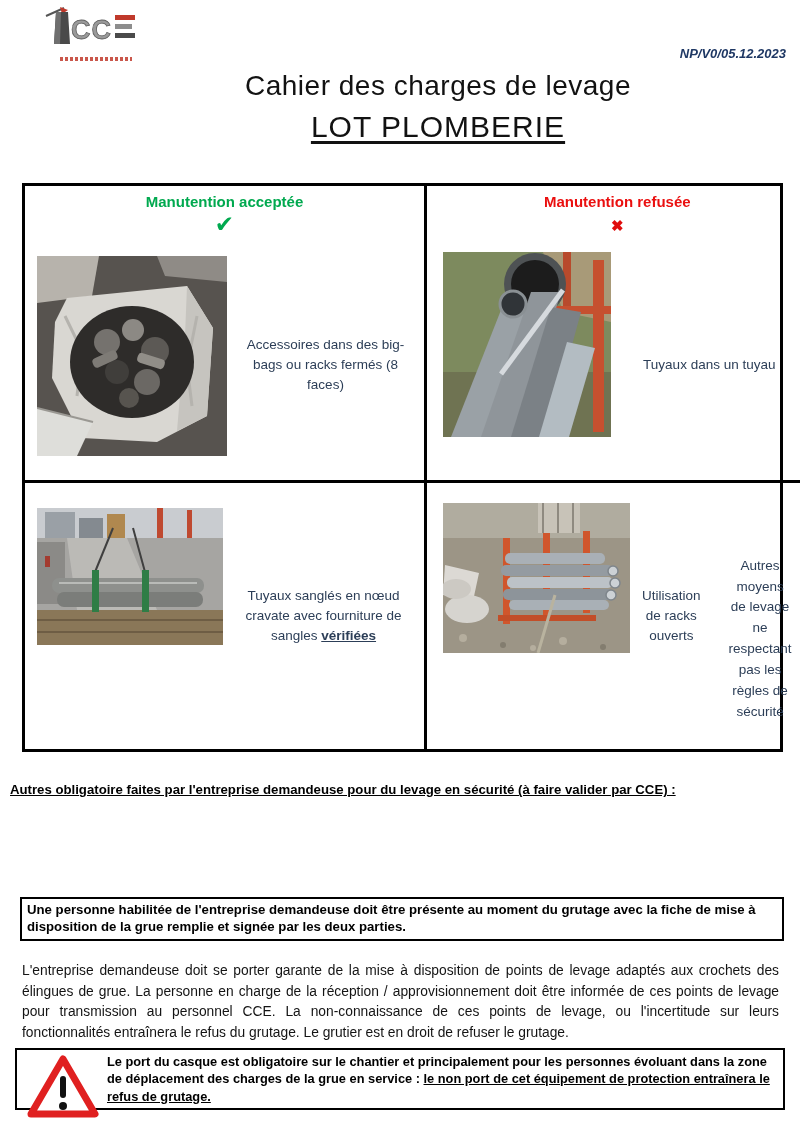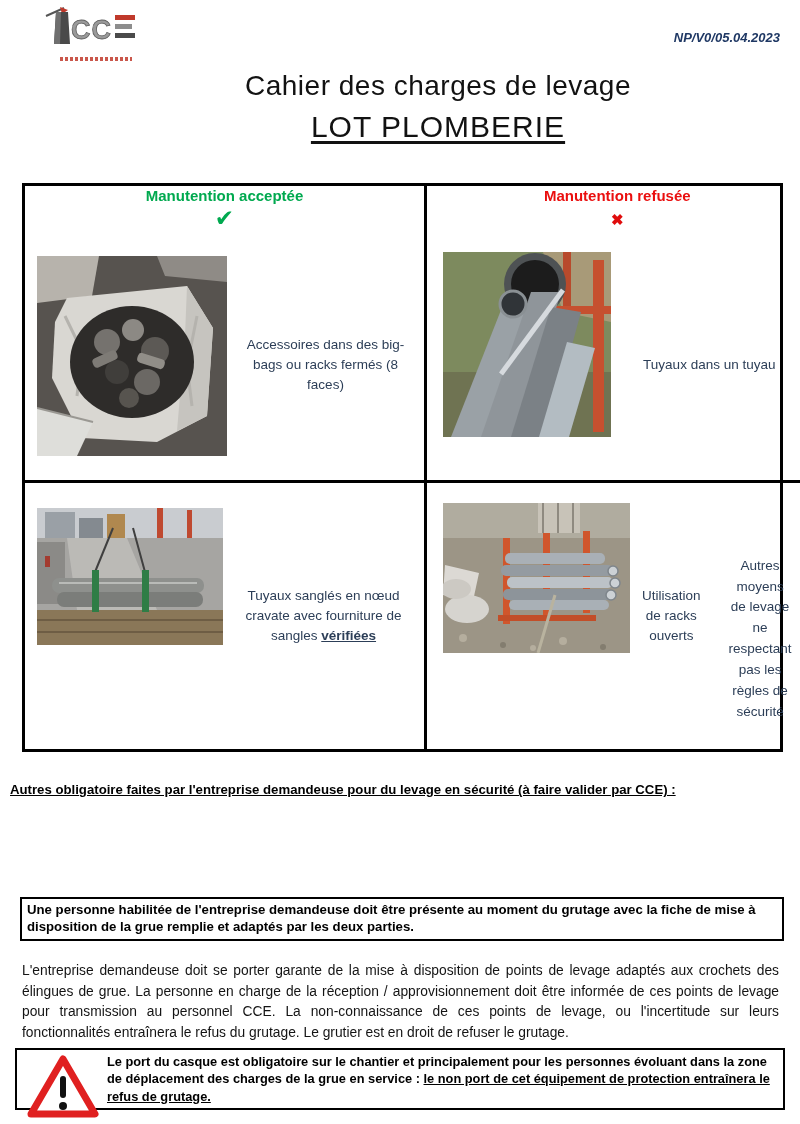--- a/index.html
+++ b/index.html
@@ -3,34 +3,34 @@
 <meta charset="utf-8">
 <style>
   * { margin:0; padding:0; box-sizing:border-box; }
   body { margin:0; background:#fff; }
   .page {
     position:relative; width:800px; height:1124px; background:#ffffff;
     font-family:"Liberation Sans", sans-serif; color:#111; overflow:hidden;
   }
 
   
-  .top { position:absolute; top:6px; left:38px; right:16px; display:flex; justify-content:space-between; align-items:center;gap:26px; }
+  .top { position:absolute; top:6px; left:38px; right:10px; display:flex; justify-content:space-between; align-items:flex-end;gap:26px; }
   .logo { width:110px; }
   .doc-ref { font-style:italic; font-weight:bold; color:#1f3864; font-size:13px; margin-top:8px; margin-right:4px; }
 
   
   .title-wrap { position:absolute; top:70px; left:0; width:100%; text-align:center;margin-left:38px; }
   .title-line1 { font-size:28px; color:#121212; letter-spacing:0.5px; }
   .title-line2 { font-size:30px; color:#121212; margin-top:8px; text-decoration:underline; text-underline-offset:4px; letter-spacing:1px; }
 
   
   .manu-table { position:absolute; top:183px; left:22px; width:761px; height:569px; border:3px solid #000; display:grid; grid-template-columns:402px 1fr; background:#fff; }
   .col { display:flex; flex-direction:column; }
   .col-left { border-right:3px solid #000; }
-  .col-header { height:64px; text-align:center; padding-top:1px; }
+  .col-header { height:64px; text-align:center; padding-top:7px; }
   .hdr { font-weight:bold; font-size:15px; }
   .hdr-green { color:#00A94F; }
   .hdr-red { color:#EA0F0F; }
   .icon-check { display:block; color:#00A94F; font-size:23px; line-height:1.1; margin-top:1px; }
   .icon-cross { display:block; color:#E00C0C; font-size:15px; font-weight:bold; line-height:1.1; margin-top:7px; }
   .row1 { height:233px; border-bottom:3px solid #000; display:flex; }
   .row2 { flex:1; display:flex; }
   .row2-right { flex-direction:row; }
   .row2-main { display:flex; }
   .cap { flex:1; align-self:center; text-align:center; font-size:13.5px; color:#2c3e57; line-height:1.5; padding:0 12px; }
@@ -68,21 +68,21 @@
         <polygon points="22,1 30,4 24,8" fill="#c0392b"></polygon>
         <polygon points="18,6 30,6 32,38 16,38" fill="#4a4a4a"></polygon>
         <polygon points="18,6 23,6 22,38 16,38" fill="#6f6f6f"></polygon>
         <text x="33" y="33" font-family="'Liberation Sans',sans-serif" font-size="27" font-weight="bold" fill="#9a9a9a" stroke="#5e5e5e" stroke-width="0.8" letter-spacing="1">CC</text>
         <rect x="77" y="9" width="20" height="5" fill="#c0392b"></rect>
         <rect x="77" y="18" width="17" height="5" fill="#8d8d8d"></rect>
         <rect x="77" y="27" width="20" height="5" fill="#4a4a4a"></rect>
       </svg>
       <div class="logo-tagline"></div>
     </div>
-    <div class="doc-ref">NP/V0/05.04.2023</div>
+    <div class="doc-ref">NP/V0/05.12.2023</div>
   </div>
 
   <div class="title-wrap">
     <div class="title-line1">Cahier des charges de levage</div>
     <div class="title-line2">LOT PLOMBERIE</div>
   </div>
 
   <div class="manu-table">
 
     <div class="col col-left">
@@ -211,21 +211,21 @@
           </div>
           <div class="cap">Utilisation de racks ouverts</div>
         </div>
         <div class="footer-cap">Autres moyens de levage ne respectant pas les règles de sécurité</div>
       </div>
     </div>
   </div>
 
   <div class="proposals">Autres obligatoire faites par l'entreprise demandeuse pour du levage en sécurité (à faire valider par CCE) :</div>
 
-  <div class="presence-box">Une personne habilitée de l'entreprise demandeuse doit être présente au moment du grutage avec la fiche de mise à disposition de la grue remplie et adaptés par les deux parties.</div>
+  <div class="presence-box">Une personne habilitée de l'entreprise demandeuse doit être présente au moment du grutage avec la fiche de mise à disposition de la grue remplie et signée par les deux parties.</div>
 
   <div class="body-par">L'entreprise demandeuse doit se porter garante de la mise à disposition de points de levage adaptés aux crochets des élingues de grue. La personne en charge de la réception / approvisionnement doit être informée de ces points de levage pour transmission au personnel CCE. La non-connaissance de ces points de levage, ou l'incertitude sur leurs fonctionnalités entraînera le refus du grutage. Le grutier est en droit de refuser le grutage.</div>
 
   <div class="warning-box">
     <svg class="warning-tri" width="72" height="66" viewBox="0 0 72 66">
       <path d="M36 5 L68 60 L4 60 Z" fill="#ffffff" stroke="#e02020" stroke-width="7" stroke-linejoin="round"></path>
       <rect x="33" y="22" width="6" height="22" rx="3" fill="#111"></rect>
       <circle cx="36" cy="52" r="4" fill="#111"></circle>
     </svg>
     <div class="warning-text">

